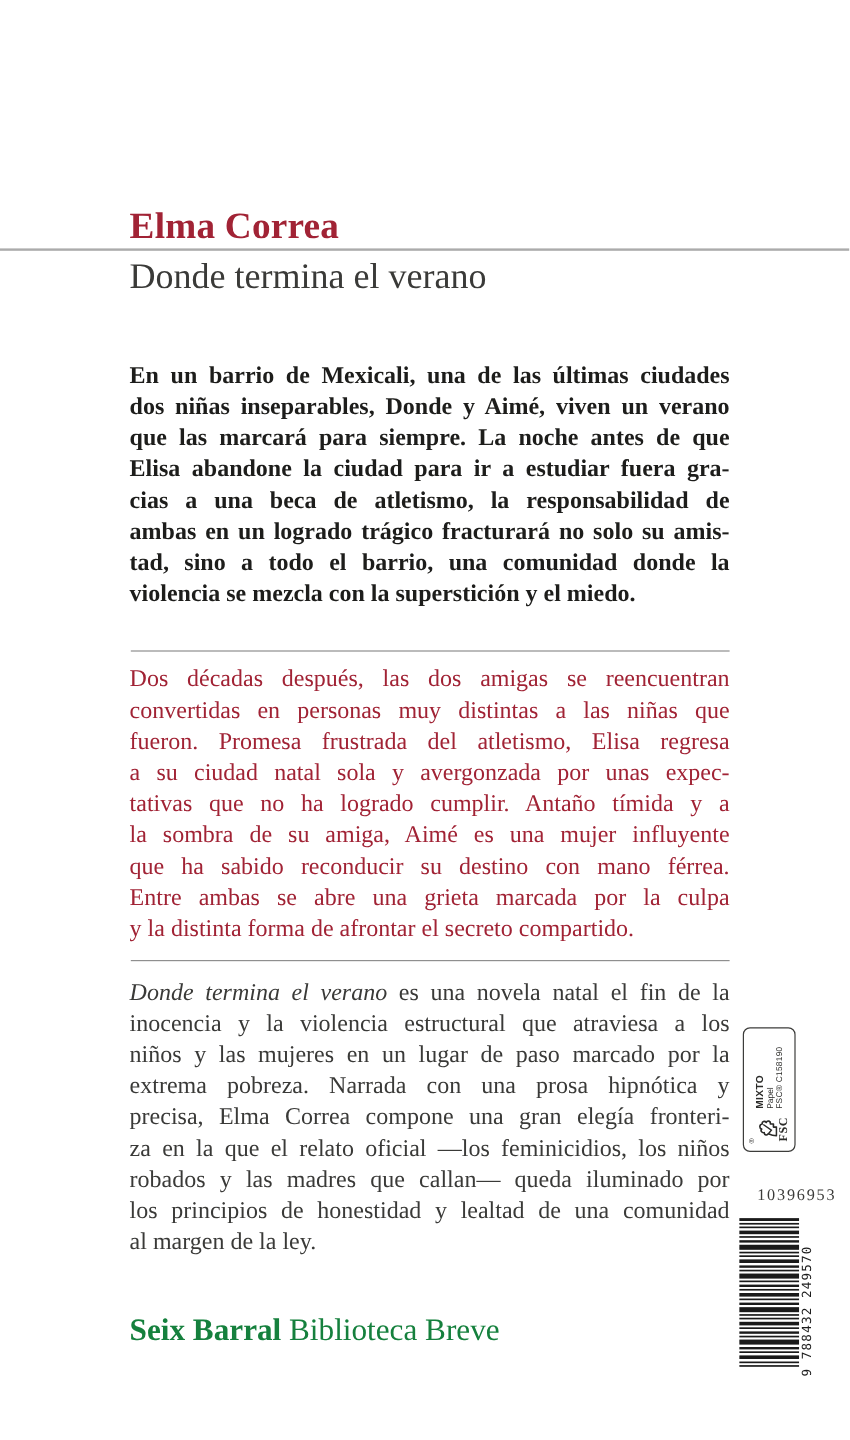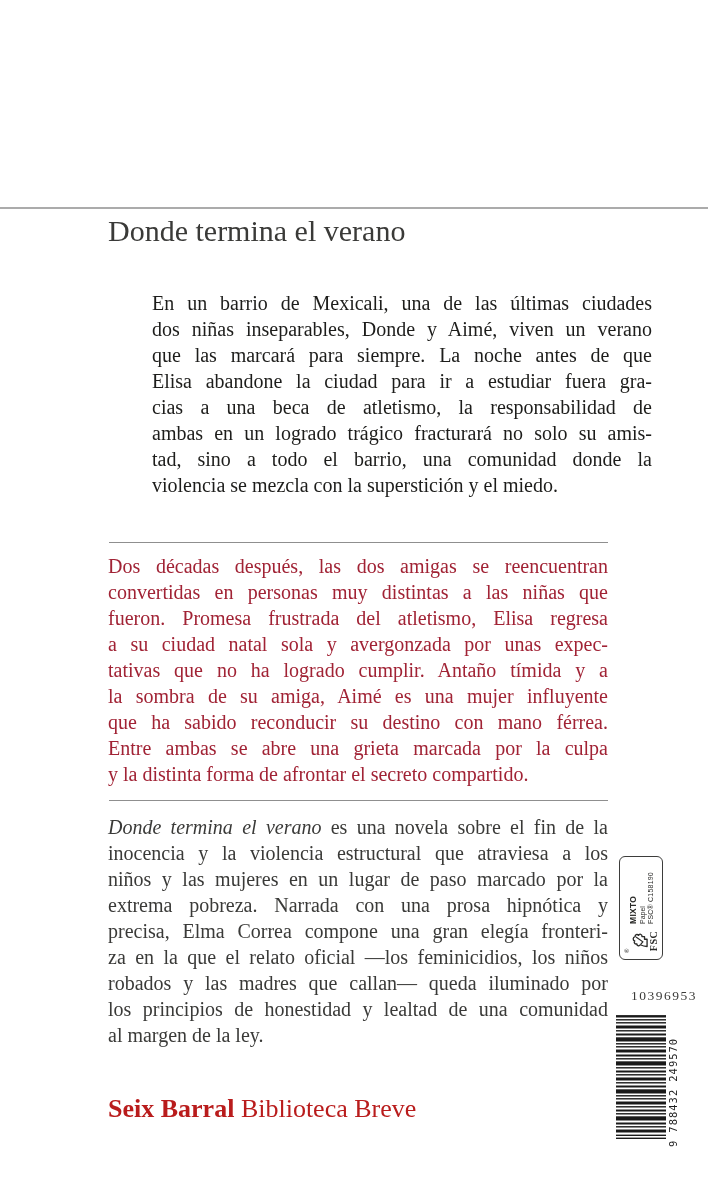--- a/index.html
+++ b/index.html
@@ -24,32 +24,32 @@
   }
   #book-title {
     left:108px; top:214px; width:560px;
     font-size:30px; font-weight:normal; color:var(--text-body);
   }
 
   
   .para { left:108px; width:500px; font-size:20px; line-height:26px; }
   .para .tline { text-align: justify; text-align-last: justify; white-space: nowrap; }
   .para .tline.last { text-align-last: left; }
-  #synopsis   { top:290px; font-weight:normal; color:var(--text-dark);margin-left:44px; }
+  #synopsis   { top:300px; font-weight:bold; color:var(--text-dark); }
   #reencounter{ top:553px; font-weight:normal; color:var(--accent-red); }
   #review     { top:814px; font-weight:normal; color:var(--text-body); }
 
   .divider { left:109px; width:499px; height:1px; background: var(--divider-gray); }
   #divider-1 { top:542px; }
   #divider-2 { top:800px; }
 
   
   #publisher {
     left:108px; top:1094px; width:520px;
-    font-size:26px; color:#b91c1c;
+    font-size:26px; color:#15803d;
   }
   #publisher .imprint { font-weight:bold; }
 
   
   .rot-ccw { transform-origin: 0 0; transform: rotate(-90deg) translateX(-100%); }
 
   #fsc-wrap { left:619px; top:856px; width:44px; height:104px; }
   #fsc-label {
     width:104px; height:44px; box-sizing:border-box;
     border:1.5px solid #3d3d3b; border-radius:6px;
@@ -80,20 +80,21 @@
     font-size:10.5px; color:#1c1c1c; letter-spacing:1px;
   }
 </style>
 </head>
 <body>
 
 <div id="page">
 
   <div id="top-rule" class="abs"></div>
 
+  <div id="author" class="abs">Elma Correa</div>
 
   <div id="book-title" class="abs">Donde termina el verano</div>
 
   <div id="synopsis" class="abs para">
       <div class="tline">En un barrio de Mexicali, una de las últimas ciudades</div>
       <div class="tline">dos niñas inseparables, Donde y Aimé, viven un verano</div>
       <div class="tline">que las marcará para siempre. La noche antes de que</div>
       <div class="tline">Elisa abandone la ciudad para ir a estudiar fuera gra-</div>
       <div class="tline">cias a una beca de atletismo, la responsabilidad de</div>
       <div class="tline">ambas en un logrado trágico fracturará no solo su amis-</div>
@@ -111,21 +112,21 @@
       <div class="tline">tativas que no ha logrado cumplir. Antaño tímida y a</div>
       <div class="tline">la sombra de su amiga, Aimé es una mujer influyente</div>
       <div class="tline">que ha sabido reconducir su destino con mano férrea.</div>
       <div class="tline">Entre ambas se abre una grieta marcada por la culpa</div>
       <div class="tline last">y la distinta forma de afrontar el secreto compartido.</div>
     </div>
 
   <div id="divider-2" class="abs divider"></div>
 
   <div id="review" class="abs para">
-    <div class="tline"><i>Donde termina el verano</i><span> es una novela sobre el fin de la</span></div>
+    <div class="tline"><i>Donde termina el verano</i><span> es una novela natal el fin de la</span></div>
   <div class="tline">inocencia y la violencia estructural que atraviesa a los</div>
       <div class="tline">niños y las mujeres en un lugar de paso marcado por la</div>
       <div class="tline">extrema pobreza. Narrada con una prosa hipnótica y</div>
       <div class="tline">precisa, Elma Correa compone una gran elegía fronteri-</div>
       <div class="tline">za en la que el relato oficial —los feminicidios, los niños</div>
       <div class="tline">robados y las madres que callan— queda iluminado por</div>
       <div class="tline">los principios de honestidad y lealtad de una comunidad</div>
       <div class="tline last">al margen de la ley.</div>
     </div>
 

